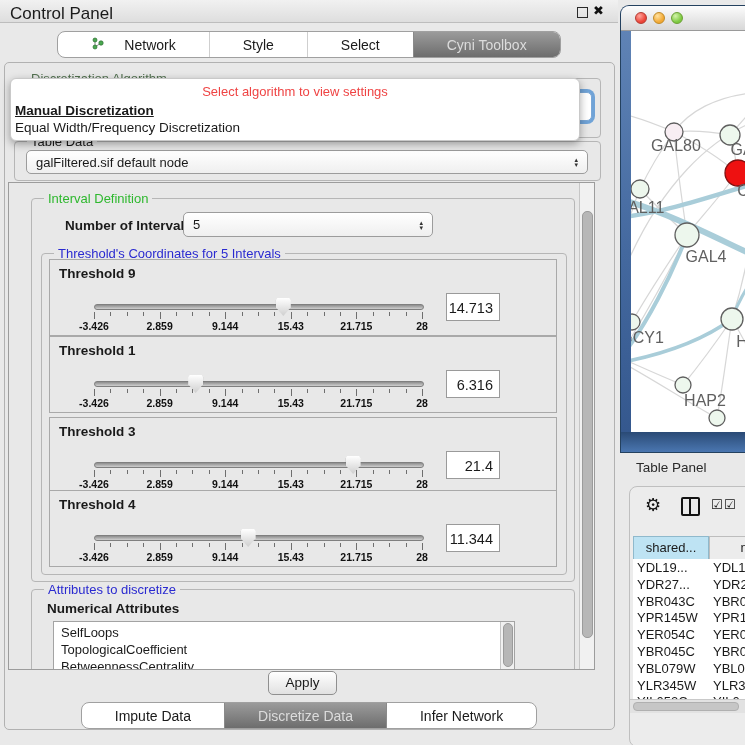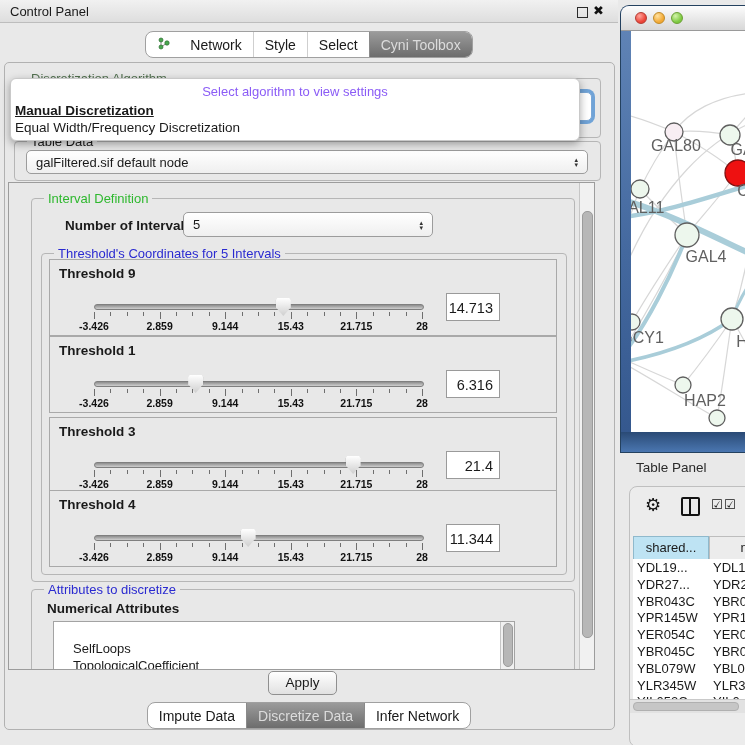--- a/index.html
+++ b/index.html
@@ -4,27 +4,27 @@
 <style>
   html,body{margin:0;padding:0;}
   body{width:745px;height:745px;overflow:hidden;background:#e9e9e9;
        font-family:"Liberation Sans","DejaVu Sans",sans-serif;color:#1a1a1a;}
   #page{position:relative;width:745px;height:745px;}
   .abs{position:absolute;}
 
   
   #cp-titlebar{left:0;top:0;width:618px;height:22px;
     background:linear-gradient(#f1f1f1,#dedede);border-bottom:1px solid #bdbdbd;}
-  #cp-title{left:10px;top:4px;font-size:13px;}
+  #cp-title{left:10px;top:4px;font-size:17px;}
   #float-ico{left:577px;top:7px;width:9px;height:9px;border:1.5px solid #2a2a2a;background:transparent;}
   #close-ico{left:593px;top:3px;font-size:13px;font-weight:bold;color:#111;}
 
   .tabbar{display:flex;background:#fff;border:1px solid #a0a0a0;border-radius:8px;
     overflow:hidden;height:25px;align-items:stretch;font-size:14px;}
-  .tab{padding:0 11px;display:flex;align-items:center;gap:20px;border-left:1px solid #cfcfcf;cursor:default;white-space:nowrap;}
+  .tab{padding:0 33px;display:flex;align-items:center;gap:20px;border-left:1px solid #cfcfcf;cursor:default;white-space:nowrap;}
   .tab:first-child{border-left:none;}
   .tab.sel{background:linear-gradient(#9b9b9b,#6d6d6d);color:#dcdcdc;border-left-color:#8a8a8a;}
   .tab.sel + .tab{border-left-color:#8a8a8a;}
   #topTabs{left:0;top:31px;width:618px;display:flex;justify-content:center;}
   #bottomTabs{left:0;top:702px;width:618px;display:flex;justify-content:center;}
 
   #cp-main{left:4px;top:62px;width:609px;height:666px;border:1px solid #b1b1b1;
     border-radius:5px;background:#e8e8e8;}
 
   .grp{border:1px solid #b6b6b6;border-radius:4px;}
@@ -34,21 +34,21 @@
   .combo{background:linear-gradient(#ffffff,#efefef);border:1px solid #9c9c9c;border-radius:5px;
     font-size:13px;display:flex;align-items:center;padding:0 9px;box-sizing:border-box;}
   .spin{margin-left:auto;font-size:7px;line-height:5px;color:#333;text-align:center;}
 
   
   #algo-combo{left:22px;top:92px;width:568px;height:27px;border-radius:5px;background:#fff;
     border:1px solid #7aa7d6;box-shadow:0 0 0 3px rgba(90,150,212,.85);}
 
   #algo-popup{left:10px;top:78px;width:568px;height:61px;background:#fff;
     border:1px solid #c9c9c9;border-radius:6px;box-shadow:0 3px 8px rgba(0,0,0,.35);z-index:9;}
-  #popup-hint{left:0;top:5px;width:100%;text-align:center;color:#8b5cf6;font-size:13px;}
+  #popup-hint{left:0;top:5px;width:100%;text-align:center;color:#ef4444;font-size:13px;}
   .popup-opt{left:4px;font-size:13.5px;white-space:nowrap;}
   #popup-opt0{top:24px;font-weight:bold;text-decoration:underline;}
   #popup-opt1{top:41px;}
 
   
   .thr-box{position:absolute;left:40px;width:508px;height:77px;border:1px solid #a9a9a9;background:#e8e8e8;box-sizing:border-box;}
   .thr-label{position:absolute;left:9px;top:6px;font-size:13.5px;font-weight:bold;}
   .track{position:absolute;left:44px;top:44px;width:328px;height:4px;border:1px solid #7f7f7f;
     border-radius:3px;background:linear-gradient(#8d8d8d,#cfcfcf);}
   .handle{position:absolute;top:38px;width:15px;height:18px;
@@ -305,21 +305,21 @@
           <div class="tlabel" style="left: 372px;">28</div>
           <div class="vfield">11.344</div>
         </div>
       </div>
 
     <div class="abs grp" style="left:22px;top:406px;width:542px;height:140px;">
       <span class="glabel blue">Attributes to discretize</span>
     </div>
     <div class="abs" style="left:38px;top:418px;font-size:13.5px;font-weight:bold;">Numerical Attributes</div>
     <div class="abs" id="list-box" style="left:44px;top:438px;width:460px;height:60px;">
-      <div id="attrHost" style="padding-top:18px;margin-left:12px;">
+      <div id="attrHost" style="padding-top:2px;">
           <div class="list-item">SelfLoops</div>
           <div class="list-item">TopologicalCoefficient</div>
           <div class="list-item">BetweennessCentrality</div>
         </div>
       <div class="sbv-track" style="left:446px;top:0;width:13px;height:60px;">
         <div class="sbv-thumb" style="left:2px;top:1px;width:8px;height:42px;"></div>
       </div>
     </div>
 
     <div class="sbv-track" style="left:570px;top:0;width:15px;height:486px;">

